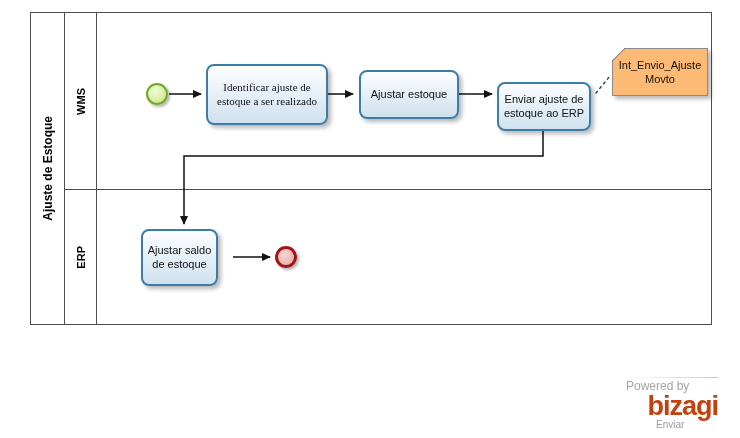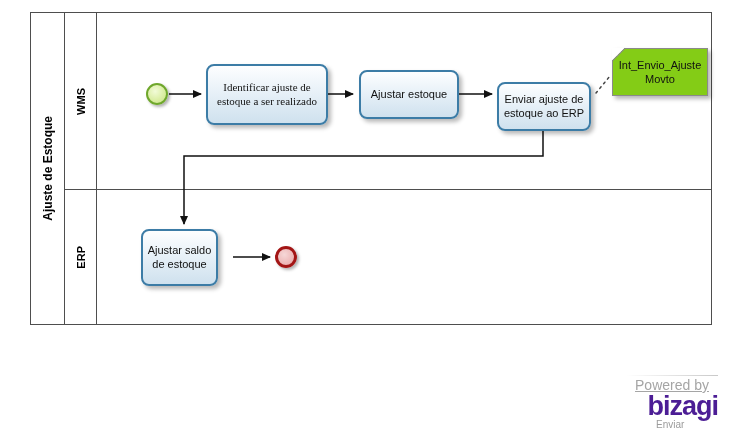--- a/index.html
+++ b/index.html
@@ -26,36 +26,36 @@
 
   
   .event{position:absolute;border-radius:50%;box-sizing:border-box;box-shadow:2px 2px 3px rgba(0,0,0,0.3);}
   .event-start{left:146px;top:83px;width:22px;height:22px;border:2px solid #6fa72c;
         background:radial-gradient(circle at 40% 35%,#f2fbd8 0%,#d9edA0 60%,#c7e286 100%);}
   .event-end{left:275px;top:246px;width:22px;height:22px;border:3px solid #a31515;
         background:radial-gradient(circle at 40% 35%,#f6d7d7 0%,#ecb4b4 70%,#e4a2a2 100%);}
 
   
   .artifact{position:absolute;left:612px;top:48px;width:96px;height:48px;box-sizing:border-box;
-        background:#84cc16;border:1px solid #8a8a8a;box-shadow:3px 3px 4px rgba(0,0,0,0.28);
+        background:#fdba74;border:1px solid #8a8a8a;box-shadow:3px 3px 4px rgba(0,0,0,0.28);
         display:flex;align-items:center;justify-content:center;text-align:center;
         font-size:11px;line-height:1.3;color:#111;padding:2px 4px;}
   .fold-cover{position:absolute;top:-1px;left:-1px;width:13px;height:13px;
         background:linear-gradient(135deg,#fff 50%,rgba(255,255,255,0) 50%);}
   .fold-line{position:absolute;top:0;left:12px;width:17px;height:1px;background:#8a8a8a;
         transform-origin:0 0;transform:rotate(135deg);}
 
   
   #flows{position:absolute;left:0;top:0;width:740px;height:438px;pointer-events:none;}
 
   
   .branding{position:absolute;right:22px;bottom:8px;width:92px;}
   .branding .rule{height:1px;width:100%;background:linear-gradient(to right,rgba(200,200,200,0),#c9c9c9);margin-bottom:1px;}
-  .powered{display:block;text-align:center;font-size:14px;color:#a5a5a5;text-decoration:underline;}
-  .logo{display:block;text-align:right;font-size:27px;font-weight:bold;letter-spacing:-1px;color:#4c1d95;line-height:1;}
+  .powered{display:block;text-align:left;font-size:12px;color:#a5a5a5;}
+  .logo{display:block;text-align:right;font-size:27px;font-weight:bold;letter-spacing:-1px;color:#c2410c;line-height:1;}
   .product{display:block;text-align:left;padding-left:30px;font-size:10px;color:#9b9b9b;margin-top:-1px;}
 </style>
 </head>
 <body>
 
 <div id="canvas">
 
   <div class="pool"></div>
   <div class="pool-header">
     <span class="vtext">Ajuste de Estoque</span>

